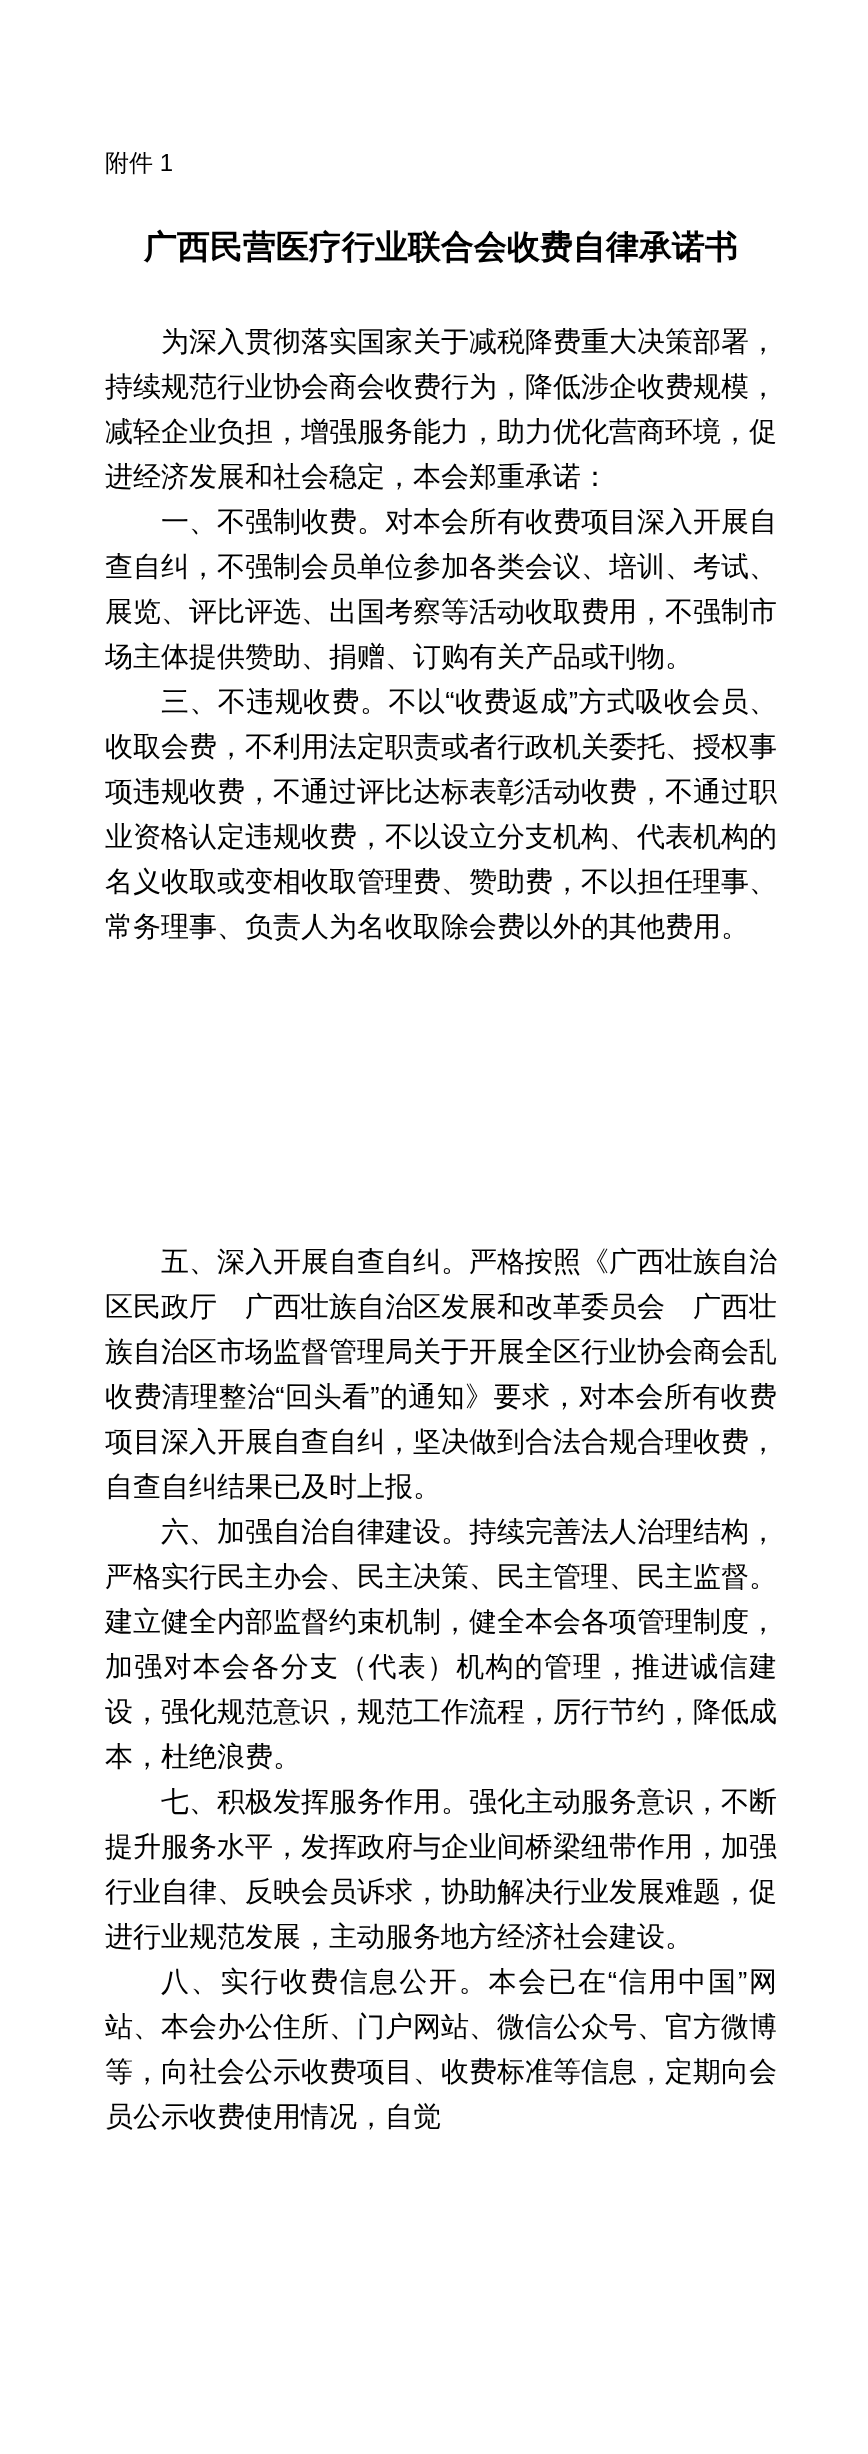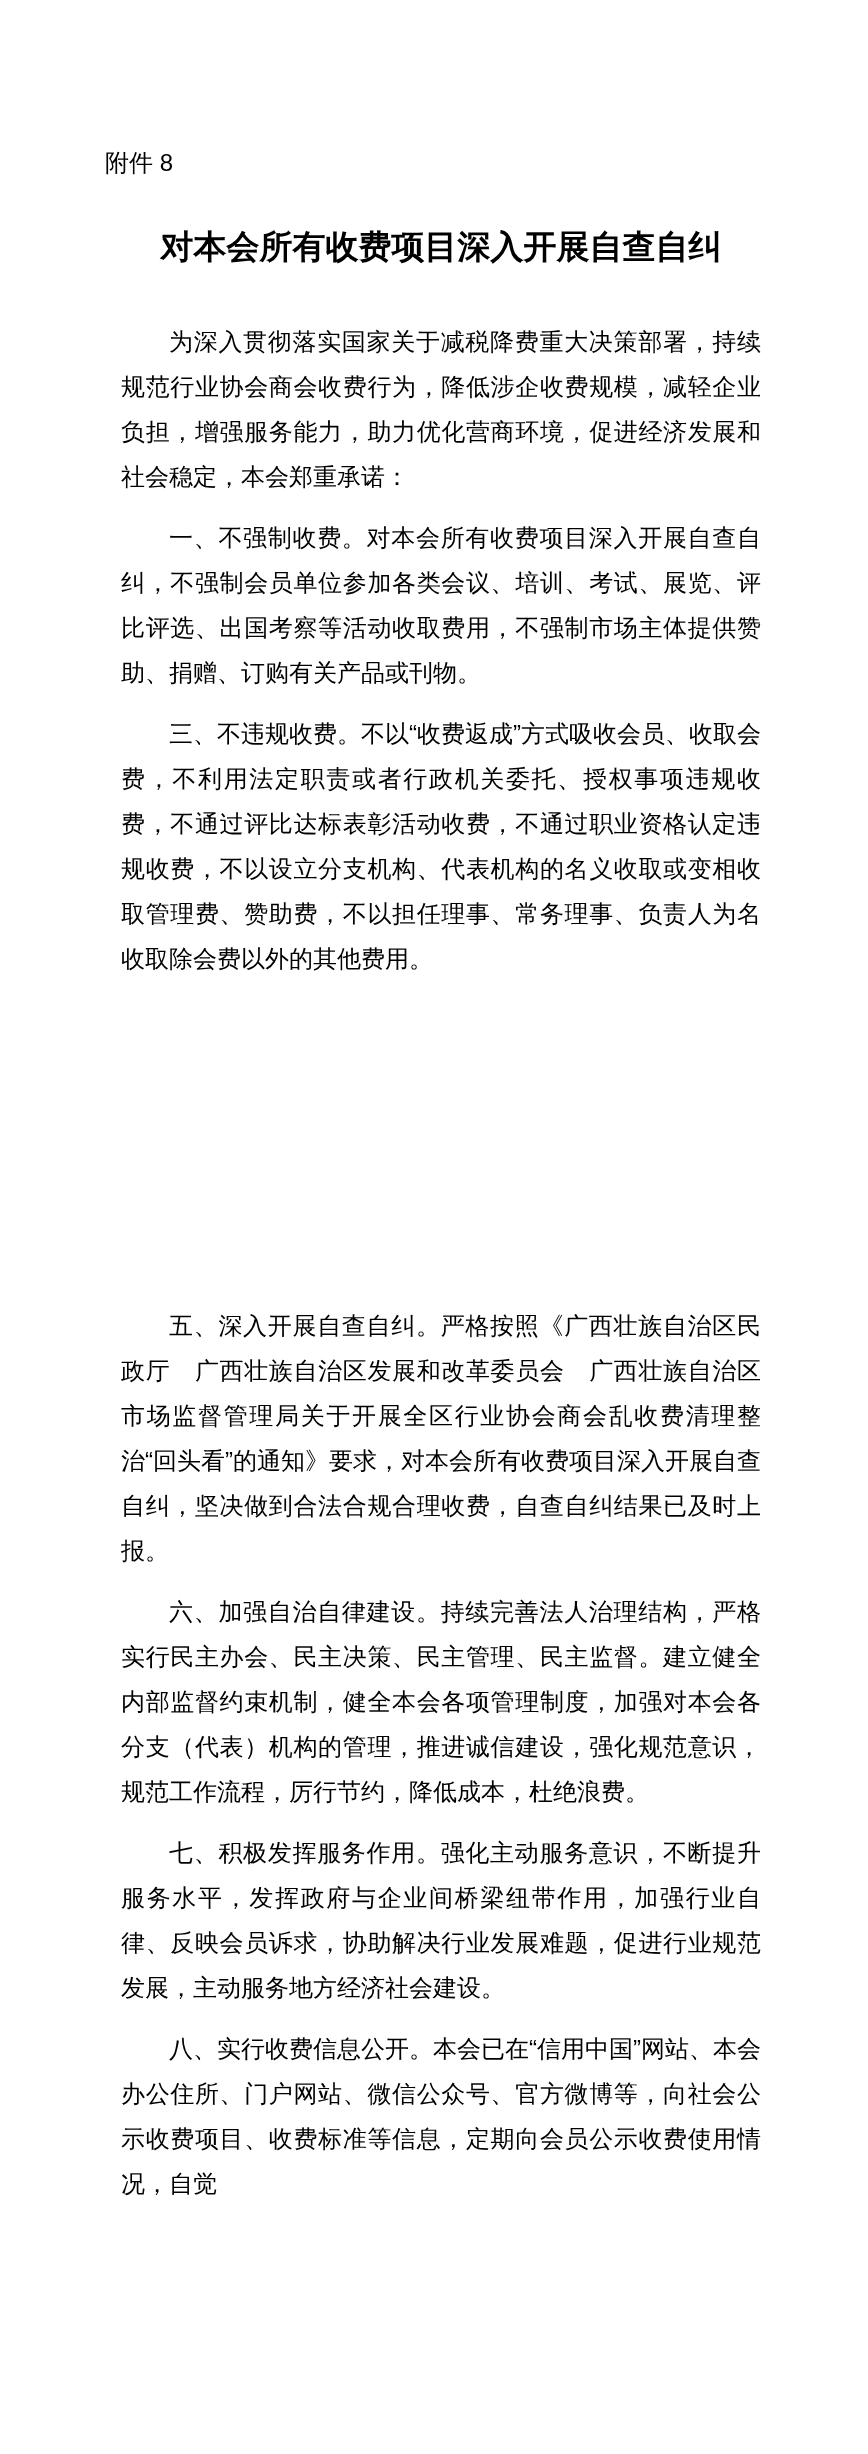--- a/index.html
+++ b/index.html
@@ -33,40 +33,40 @@
     font-size: 33px;
     line-height: 38px;
     font-weight: bold;
     text-align: center;
     letter-spacing: 0;
   }
   .doc-body {
     margin-top: 53px;
   }
   .doc-body p {
-    margin: 16px;
-    font-size: 24px;
+    margin: 0;
+    font-size: 28px;
     line-height: 45px;
     text-align: justify;
     text-justify: inter-ideograph;
     text-indent: 2em;
     word-break: break-all;
   }
   .page-break-spacer {
     height: 290px;
   }
 </style>
 </head>
 <body>
 
 <div class="doc-page">
 
-  <div class="attachment-label">附件 8</div>
+  <div class="attachment-label">附件 1</div>
 
-  <h1 class="doc-title">对本会所有收费项目深入开展自查自纠</h1>
+  <h1 class="doc-title">广西民营医疗行业联合会收费自律承诺书</h1>
 
   <div class="doc-body">
 
     <p>为深入贯彻落实国家关于减税降费重大决策部署，持续规范行业协会商会收费行为，降低涉企收费规模，减轻企业负担，增强服务能力，助力优化营商环境，促进经济发展和社会稳定，本会郑重承诺：</p>
 
     <p>一、不强制收费。对本会所有收费项目深入开展自查自纠，不强制会员单位参加各类会议、培训、考试、展览、评比评选、出国考察等活动收取费用，不强制市场主体提供赞助、捐赠、订购有关产品或刊物。</p>
 
 
     <p>三、不违规收费。不以“收费返成”方式吸收会员、收取会费，不利用法定职责或者行政机关委托、授权事项违规收费，不通过评比达标表彰活动收费，不通过职业资格认定违规收费，不以设立分支机构、代表机构的名义收取或变相收取管理费、赞助费，不以担任理事、常务理事、负责人为名收取除会费以外的其他费用。</p>
 

